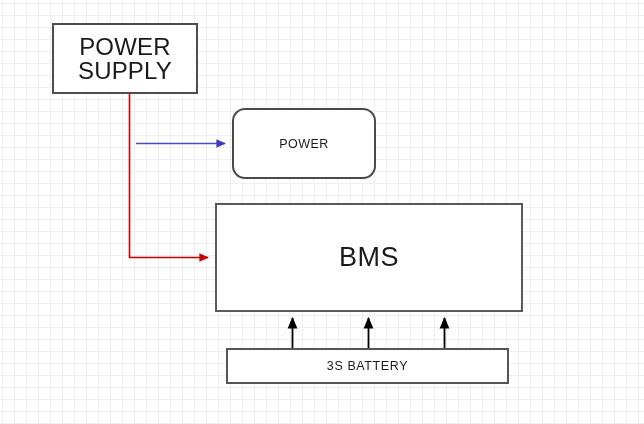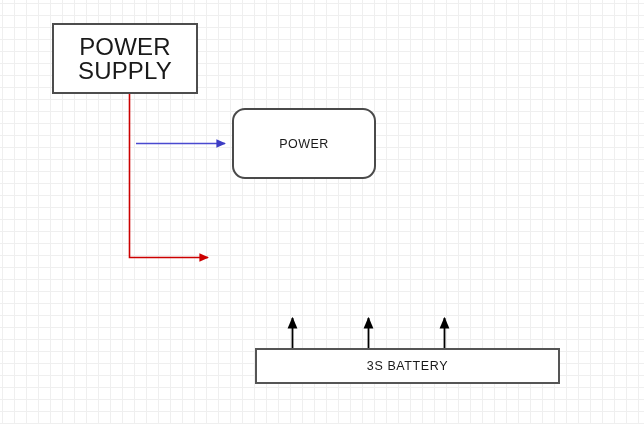--- a/index.html
+++ b/index.html
@@ -65,26 +65,25 @@
     top: 203px;
     width: 308px;
     height: 109px;
     border: 2px solid #595959;
     font-size: 27px;
     letter-spacing: 0.5px;
   }
   #battery-node {
     left: 226px;
     top: 348px;
-    width: 305px;
+    width: 283px;
     height: 36px;
     border: 2px solid #555555;
     font-size: 12.5px;
     letter-spacing: 0.6px;
-    margin-left: 29px;
   }
   .node-label { pointer-events: none; white-space: pre-line; }
 
   svg#wiring {
     position: absolute;
     left: 0;
     top: 0;
     width: 644px;
     height: 424px;
     overflow: visible;
@@ -119,18 +118,21 @@
 
   <div class="node" id="power-supply-node">
     <span class="node-label">POWER
 SUPPLY</span>
   </div>
 
   <div class="node" id="load-node">
     <span class="node-label">POWER</span>
   </div>
 
+  <div class="node" id="bms-node">
+    <span class="node-label">BMS</span>
+  </div>
 
   <div class="node" id="battery-node">
     <span class="node-label">3S BATTERY</span>
   </div>
 
 </div>
 
 </body></html>

